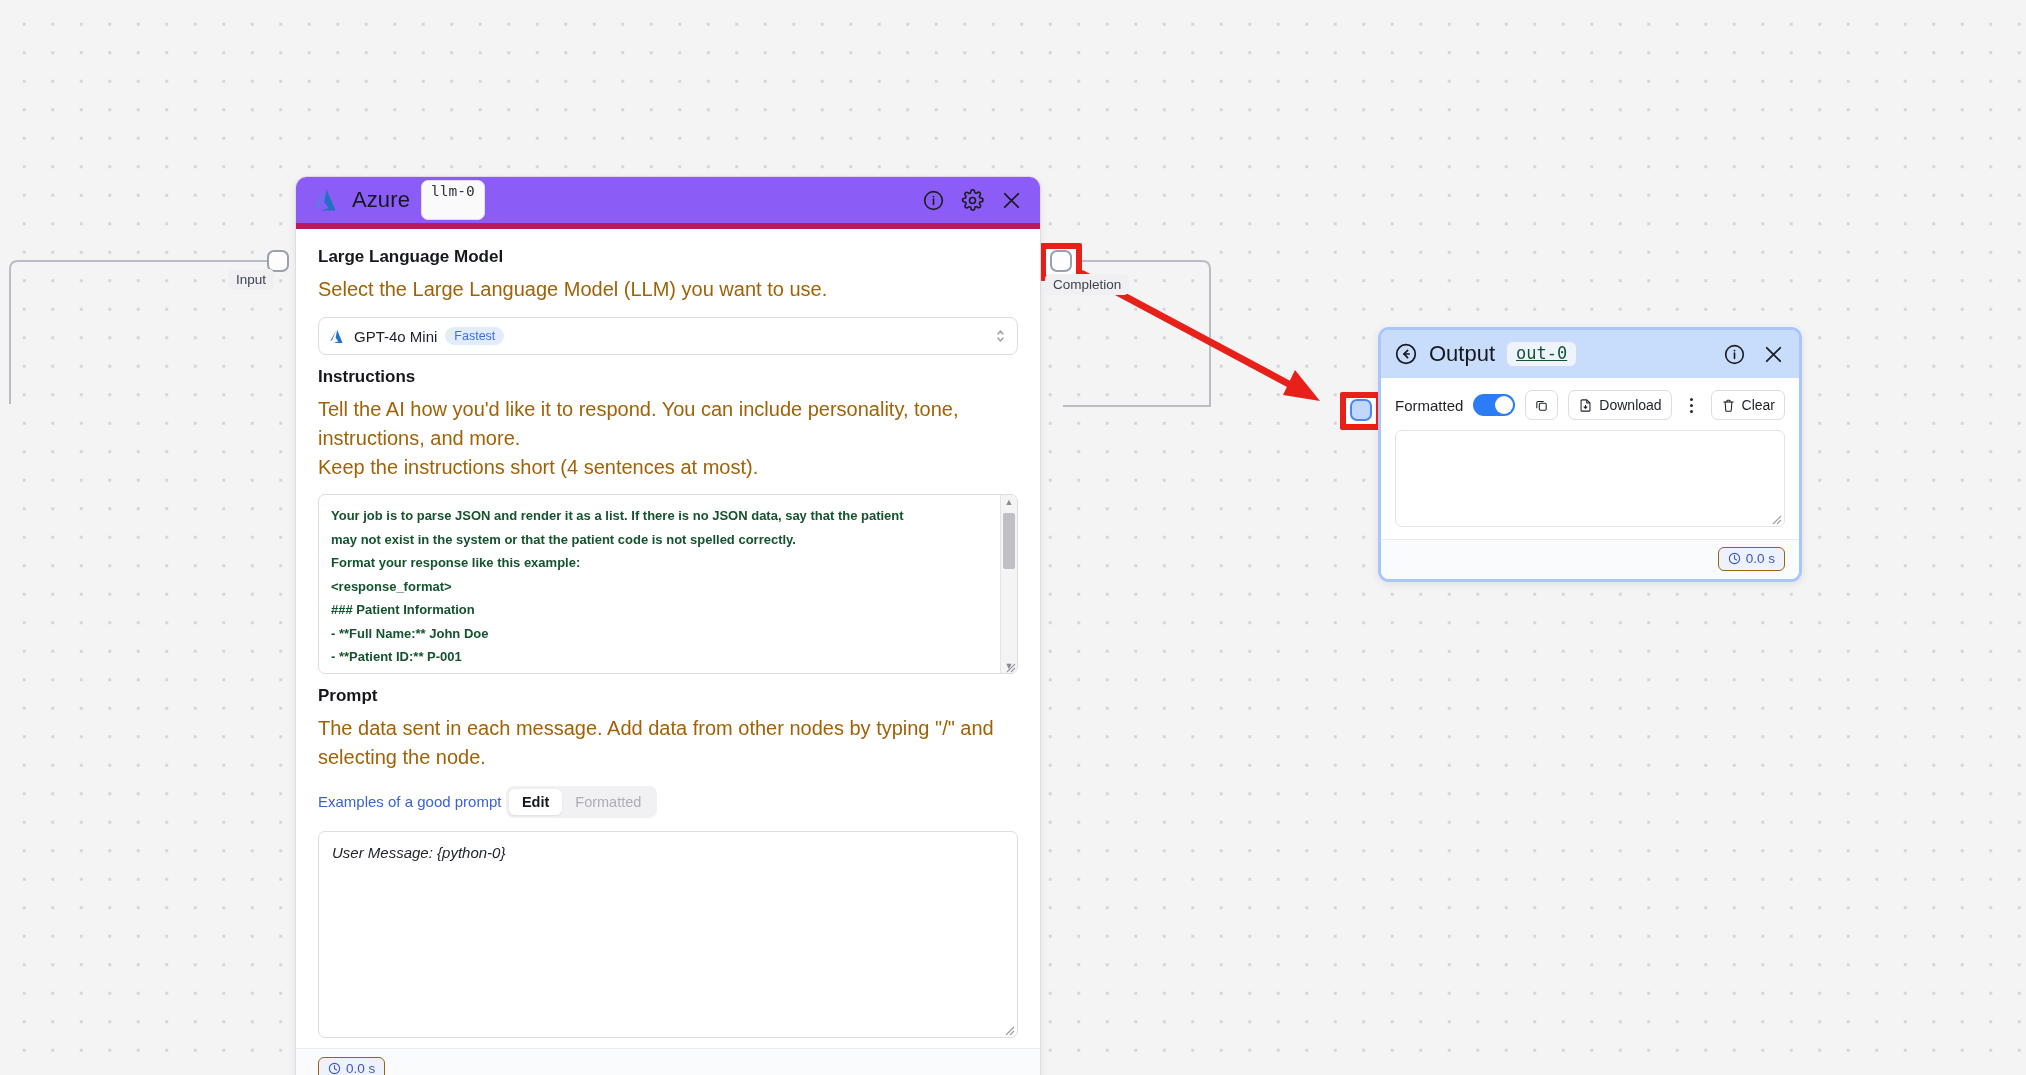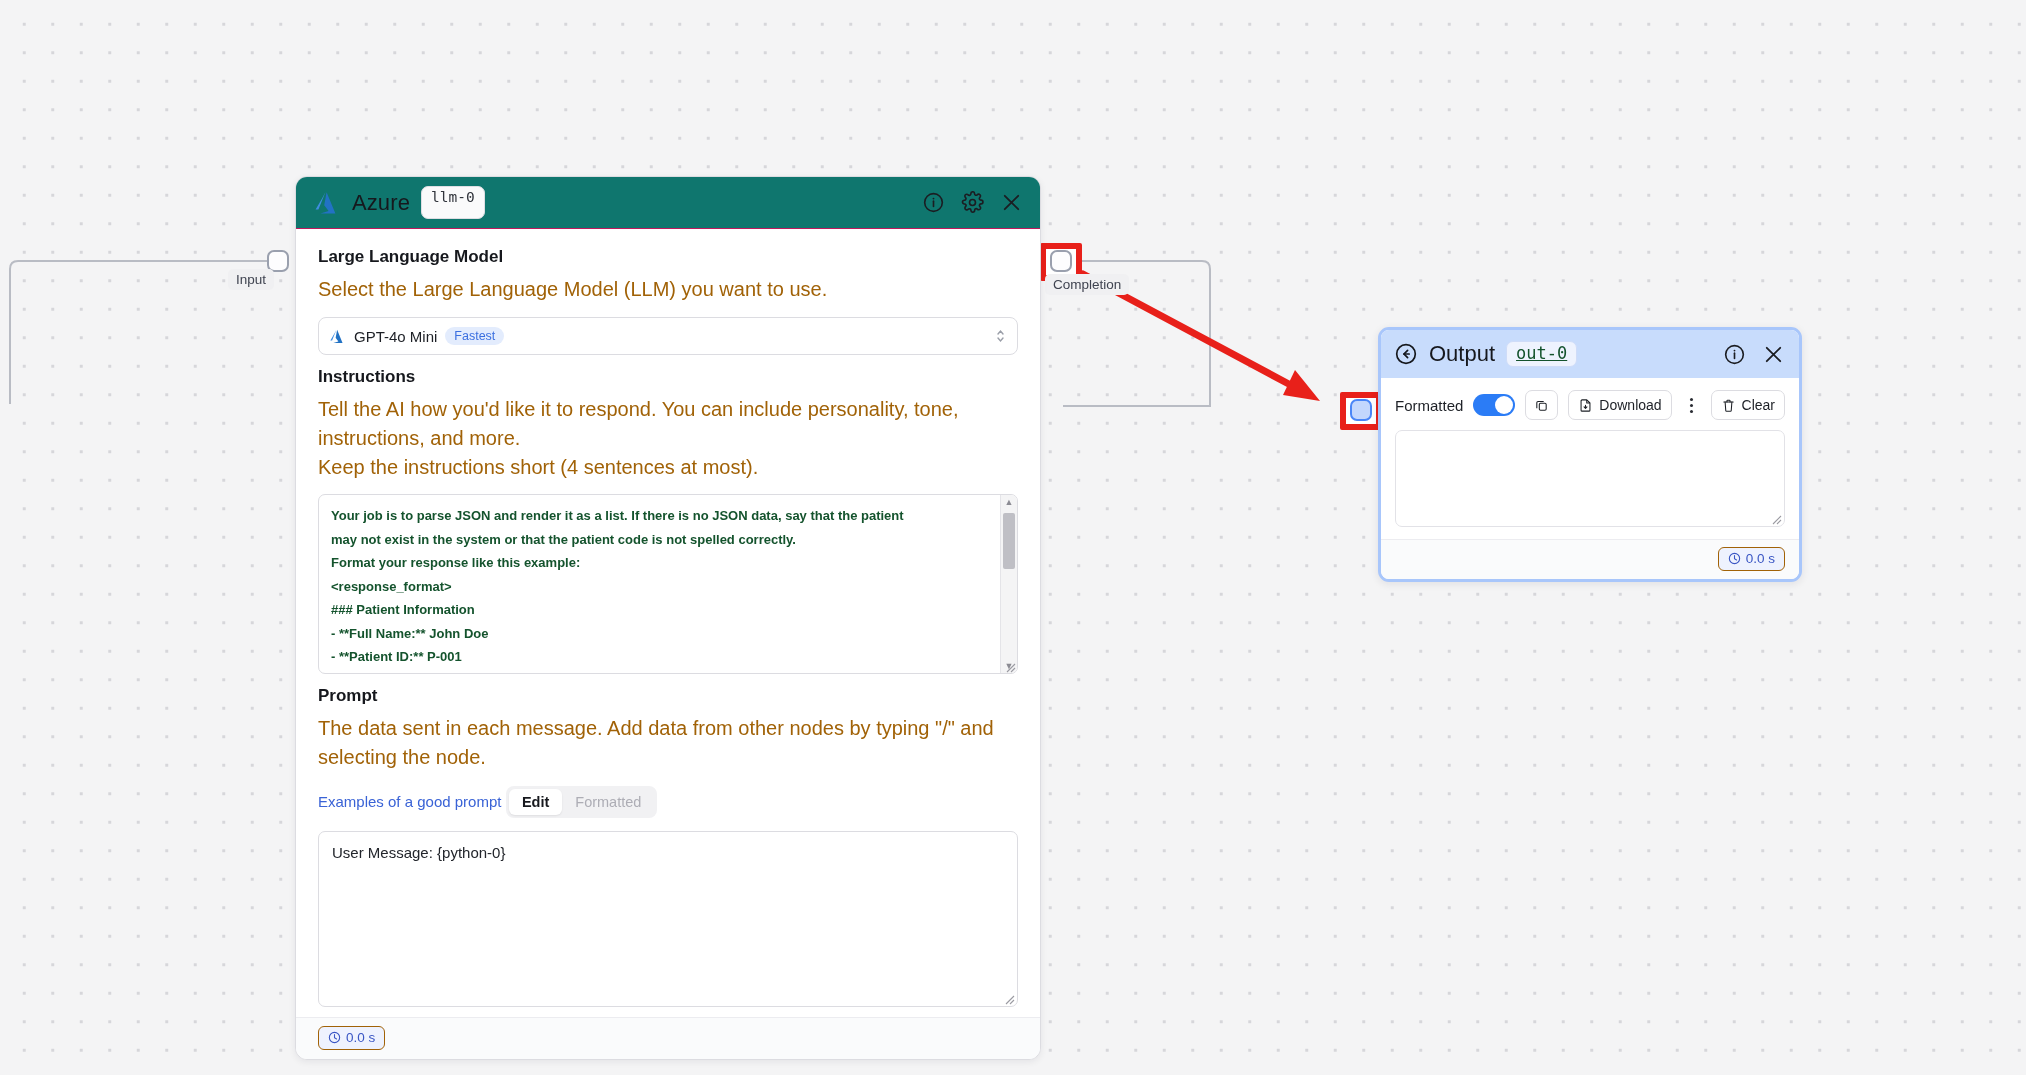--- a/index.html
+++ b/index.html
@@ -52,36 +52,36 @@
     left: 295px; top: 176px;
     width: 746px;
     background: #ffffff;
     border: 1px solid #dcdce1;
     border-radius: 12px;
     box-shadow: 0 2px 7px rgba(20,20,40,.07);
     overflow: hidden;
   }
   .node-azure-header {
     height: 52px;
-    background: #0f766e;
-    border-bottom: 1px solid #be185d;
+    background: #8b5cf6;
+    border-bottom: 6px solid #be185d;
     display: flex; align-items: center;
     padding: 0 17px 0 19px;
     gap: 11px;
   }
   .azure-logo { width: 26px; height: 24px; flex: none; }
   .node-title { font-size: 22px; font-weight: 400; color: #16181d; letter-spacing: .1px; }
   .id-badge {
     font-family: "DejaVu Sans Mono", monospace;
     font-size: 14.5px;
     color: #31343c;
     background: #fafafb;
     border: 1px solid #dedee3;
     border-radius: 7px;
-    padding: 3px 9px 14px;
+    padding: 3px 9px 20px;
     line-height: 1;
   }
   .hdr-spacer { flex: 1; }
   .hdr-icons { display: flex; align-items: center; gap: 16px; }
   .hdr-icon { width: 23px; height: 23px; color: #1b1d22; cursor: pointer; display:block; }
 
   .node-body { padding: 18px 22px 10px; }
   .sec-title { font-size: 17px; font-weight: 700; color: #16181d; margin-bottom: 8px; }
   .sec-desc  { font-size: 20px; color: #a16207; line-height: 1.45; }
 
@@ -129,21 +129,21 @@
 
   .tabs {
     margin-top: 14px; display: inline-flex; background: #f1f1f3;
     border-radius: 8px; padding: 3px;
   }
   .tab { font-size: 14.5px; padding: 5px 13px; border-radius: 6px; cursor: pointer; color:#adadb5; }
   .tab.active { background: #fff; color:#17191e; font-weight: 700; box-shadow: 0 1px 2px rgba(0,0,0,.08); }
 
   .prompt-box {
     margin-top: 13px; border: 1px solid #dcdce1; border-radius: 7px;
-    background: #fff; height: 176px; padding: 12px 13px; position: relative;
+    background: #fff; height: 207px; padding: 12px 13px; position: relative; font-style: italic;
   }
   .prompt-text { font-size: 15px; color:#22252b; }
 
   .node-footer {
     background:#fafbfc; border-top:1px solid #ececf0;
     padding: 8px 22px 9px; display: flex; align-items: center;
   }
   .timer-badge {
     display:inline-flex; align-items:center; gap:5px;
     background:#eef2fe; border:1px solid #a16207; border-radius:6px;

